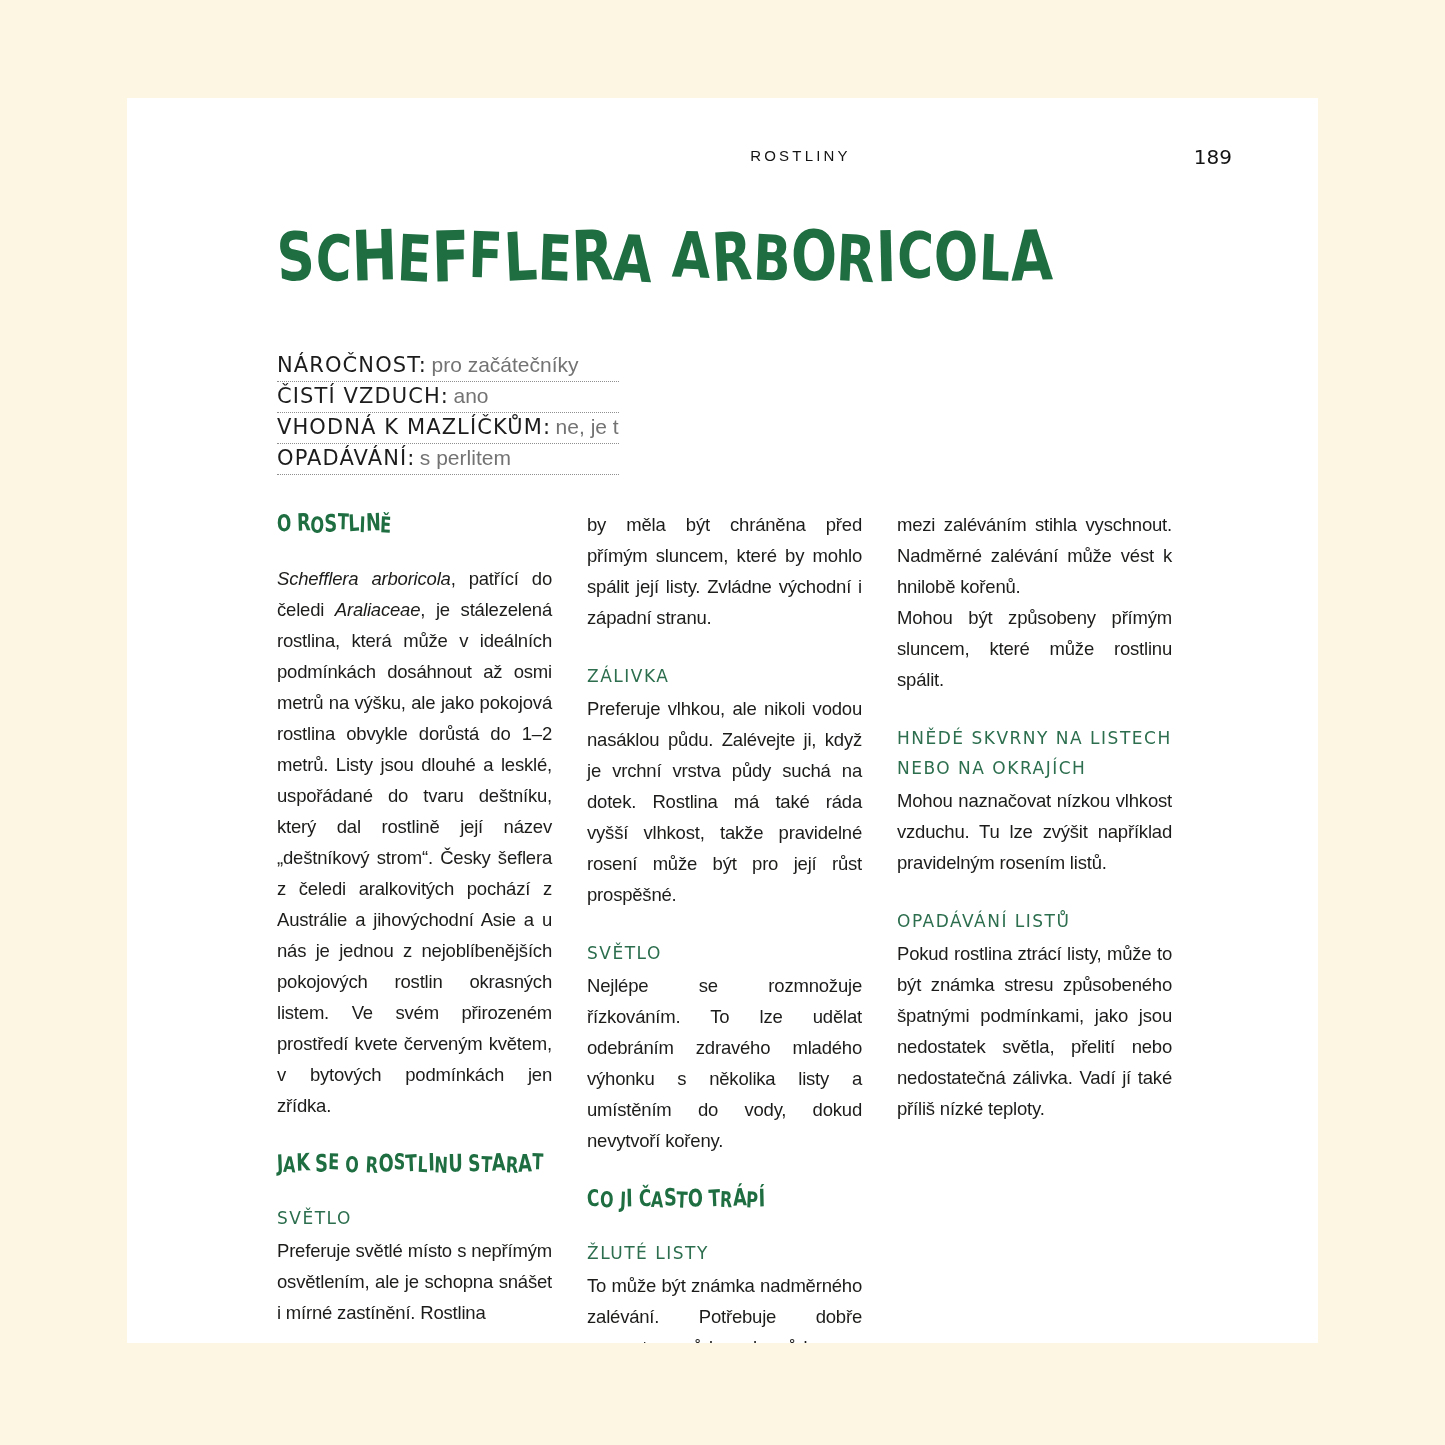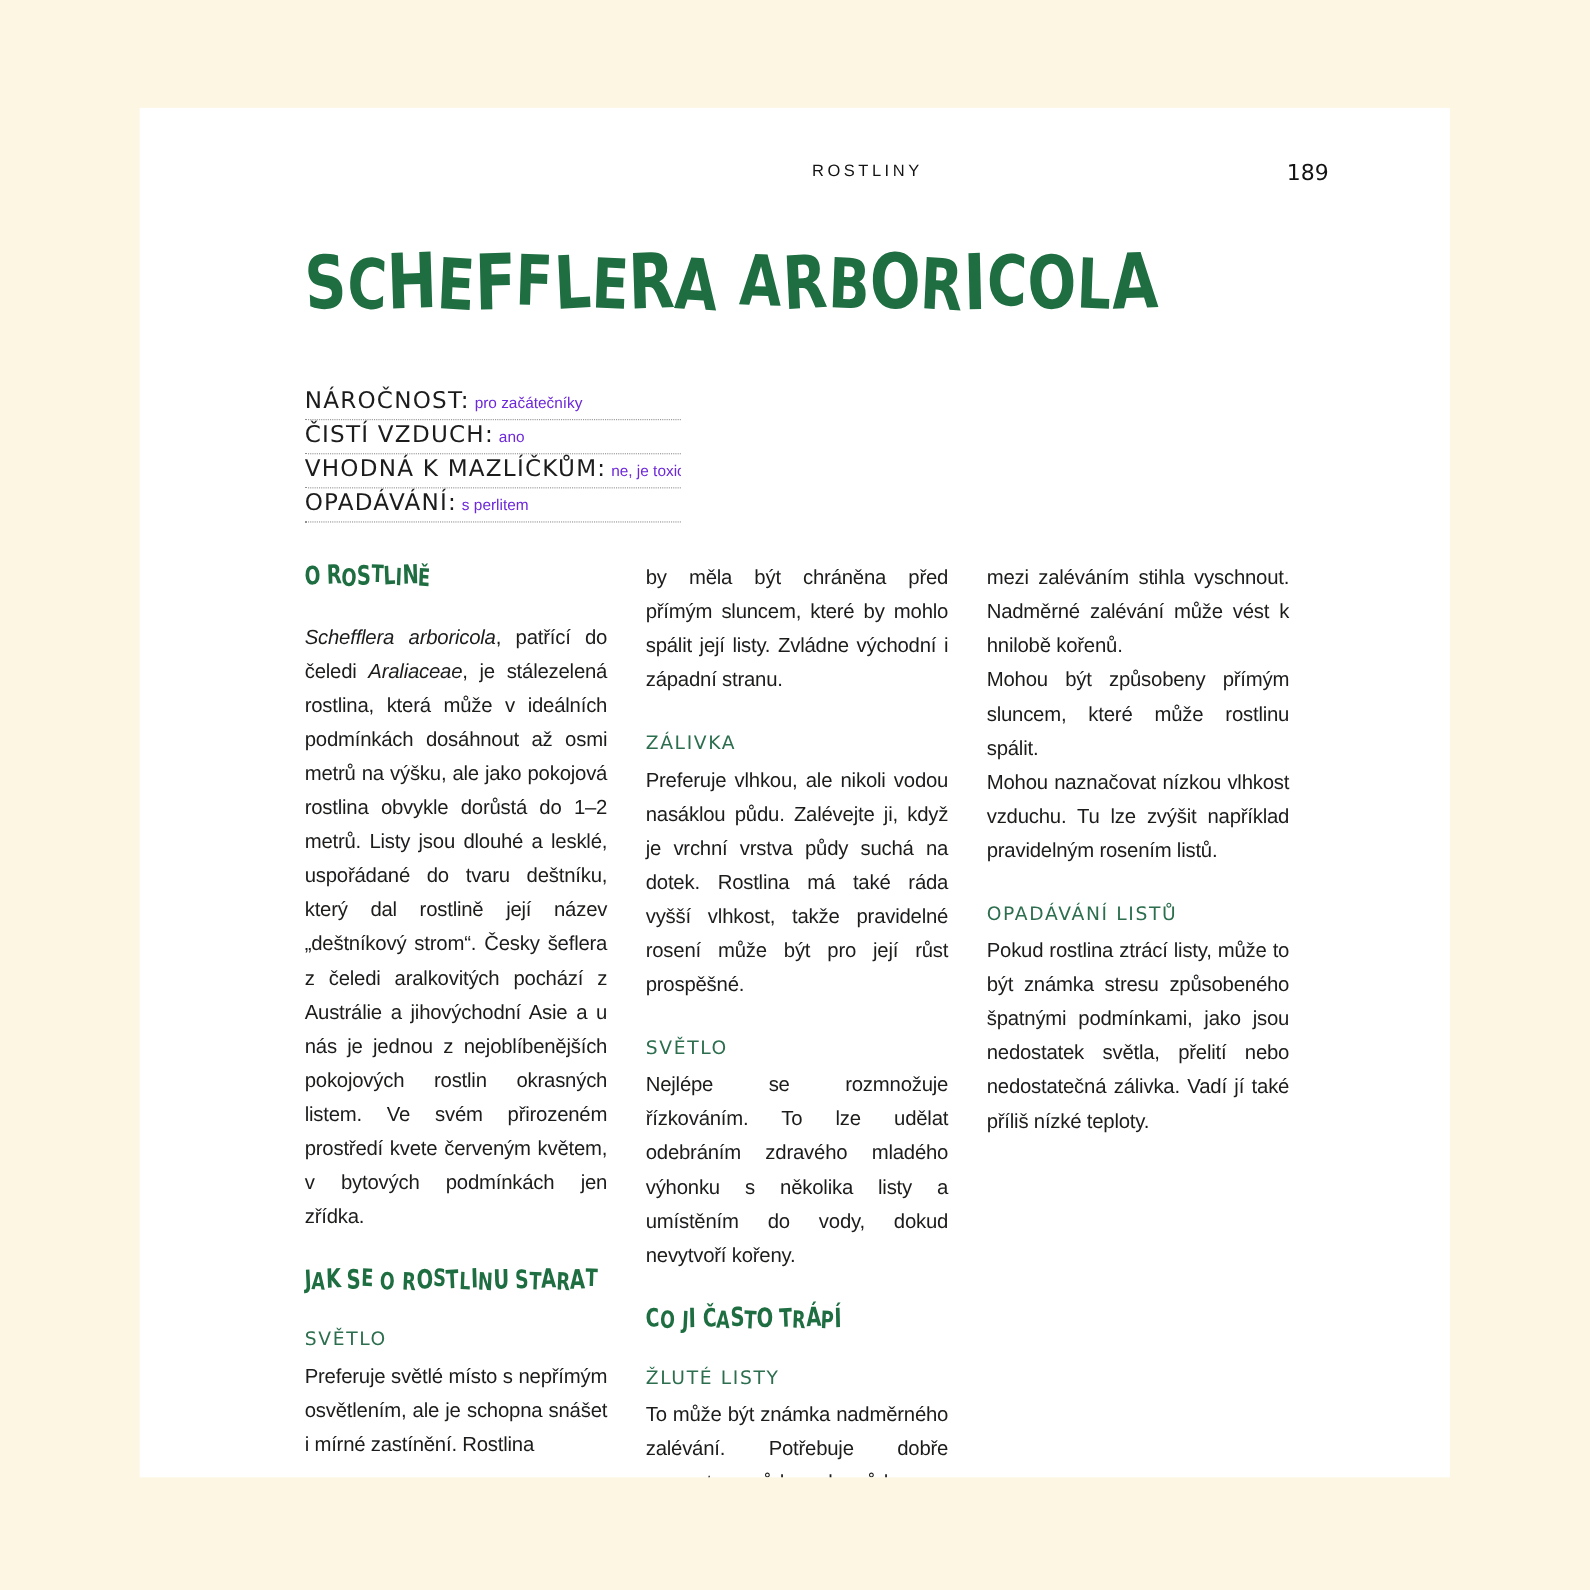--- a/index.html
+++ b/index.html
@@ -10,21 +10,21 @@
     position: relative;
     width: 1445px; height: 1445px;
     background: #fdf6e2;
     overflow: hidden;
   }
   .sheet {
     position: absolute;
     left: 127px; top: 98px;
     width: 1191px; height: 1245px;
     background: #ffffff;
-    padding: 0 110px 0 150px;
+    padding: 0 86px 0 150px;
     overflow: hidden;
   }
 
   
   .head-row { position: relative; margin-top: 49px; height: 24px; }
   .running-head {
     position: absolute; left: 50%; top: 0;
     transform: translateX(calc(-50% + 46px));
     font-size: 15px; letter-spacing: 3.2px; font-weight: 500;
     color: #141414;
@@ -73,21 +73,21 @@
   .fact-row {
     height: 31px; line-height: 27px;
     border-bottom: 1.5px dotted #8f8f8f;
     white-space: nowrap; overflow: hidden;
   }
   .fact-label {
     font-family: "DejaVu Sans", sans-serif;
     font-size: 21px; letter-spacing: 1.1px;
     color: #1c1c1c;
   }
-  .fact-value { font-size: 14px; color: #6d28d9; }
+  .fact-value { font-size: 21px; color: #737373; }
 
   
   .cols { display: flex; gap: 35px; margin-top: 30px; }
   .col { width: 275px; flex: 0 0 275px; }
 
   .col p {
     font-size: 18.5px; line-height: 31px; letter-spacing: -0.2px;
     text-align: justify;
     color: #1c1c1b;
   }
@@ -152,20 +152,21 @@
         <div class="subheading">SVĚTLO</div>
         <p>Nejlépe se rozmnožuje řízkováním. To lze udělat odebráním zdravého mladého výhonku s několika listy a umístěním do vody, dokud nevytvoří kořeny.</p>
         <div class="hand-heading"><span class="hch" style="transform: rotate(-3deg) translateY(0px) scale(1) scaleY(1.15);">C</span><span class="hch" style="transform: rotate(2.5deg) translateY(1.5px) scale(0.94) scaleY(1.15);">O</span><span class="hch" style="transform: rotate(-2deg) translateY(-1px) scale(1.04) scaleY(1.15);">&nbsp;</span><span class="hch" style="transform: rotate(3deg) translateY(2px) scale(0.96) scaleY(1.15);">J</span><span class="hch" style="transform: rotate(-1.5deg) translateY(0px) scale(1.05) scaleY(1.15);">I</span><span class="hch" style="transform: rotate(2deg) translateY(-1.5px) scale(0.95) scaleY(1.15);">&nbsp;</span><span class="hch" style="transform: rotate(-3deg) translateY(0px) scale(1) scaleY(1.15);">Č</span><span class="hch" style="transform: rotate(2.5deg) translateY(1.5px) scale(0.94) scaleY(1.15);">A</span><span class="hch" style="transform: rotate(-2deg) translateY(-1px) scale(1.04) scaleY(1.15);">S</span><span class="hch" style="transform: rotate(3deg) translateY(2px) scale(0.96) scaleY(1.15);">T</span><span class="hch" style="transform: rotate(-1.5deg) translateY(0px) scale(1.05) scaleY(1.15);">O</span><span class="hch" style="transform: rotate(2deg) translateY(-1.5px) scale(0.95) scaleY(1.15);">&nbsp;</span><span class="hch" style="transform: rotate(-3deg) translateY(0px) scale(1) scaleY(1.15);">T</span><span class="hch" style="transform: rotate(2.5deg) translateY(1.5px) scale(0.94) scaleY(1.15);">R</span><span class="hch" style="transform: rotate(-2deg) translateY(-1px) scale(1.04) scaleY(1.15);">Á</span><span class="hch" style="transform: rotate(3deg) translateY(2px) scale(0.96) scaleY(1.15);">P</span><span class="hch" style="transform: rotate(-1.5deg) translateY(0px) scale(1.05) scaleY(1.15);">Í</span></div>
         <div class="subheading" style="margin-top:4px">ŽLUTÉ LISTY</div>
         <p>To může být známka nadměrného zalévání. Potřebuje dobře propustnou půdu a aby půda</p>
       </div>
 
       <div class="col">
         <p>mezi zaléváním stihla vyschnout. Nadměrné zalévání může vést k hnilobě kořenů.</p>
         <p>Mohou být způsobeny přímým sluncem, které může rostlinu spálit.</p>
+        <div class="subheading">HNĚDÉ SKVRNY NA LISTECH NEBO NA OKRAJÍCH</div>
         <p>Mohou naznačovat nízkou vlhkost vzduchu. Tu lze zvýšit například pravidelným rosením listů.</p>
         <div class="subheading">OPADÁVÁNÍ LISTŮ</div>
         <p>Pokud rostlina ztrácí listy, může to být známka stresu způsobeného špatnými podmínkami, jako jsou nedostatek světla, přelití nebo nedostatečná zálivka. Vadí jí také příliš nízké teploty.</p>
       </div>
 
     </div>
   </div>
 </div>
 
 </body></html>

